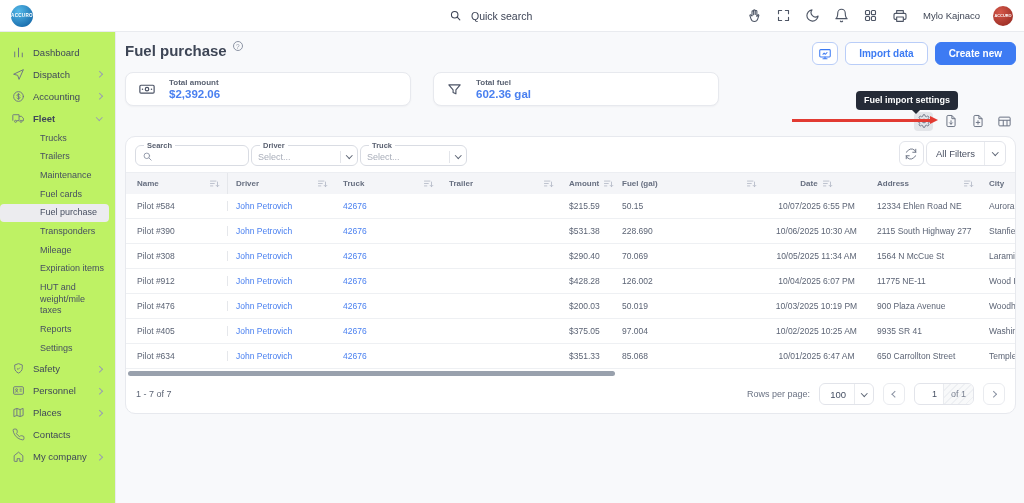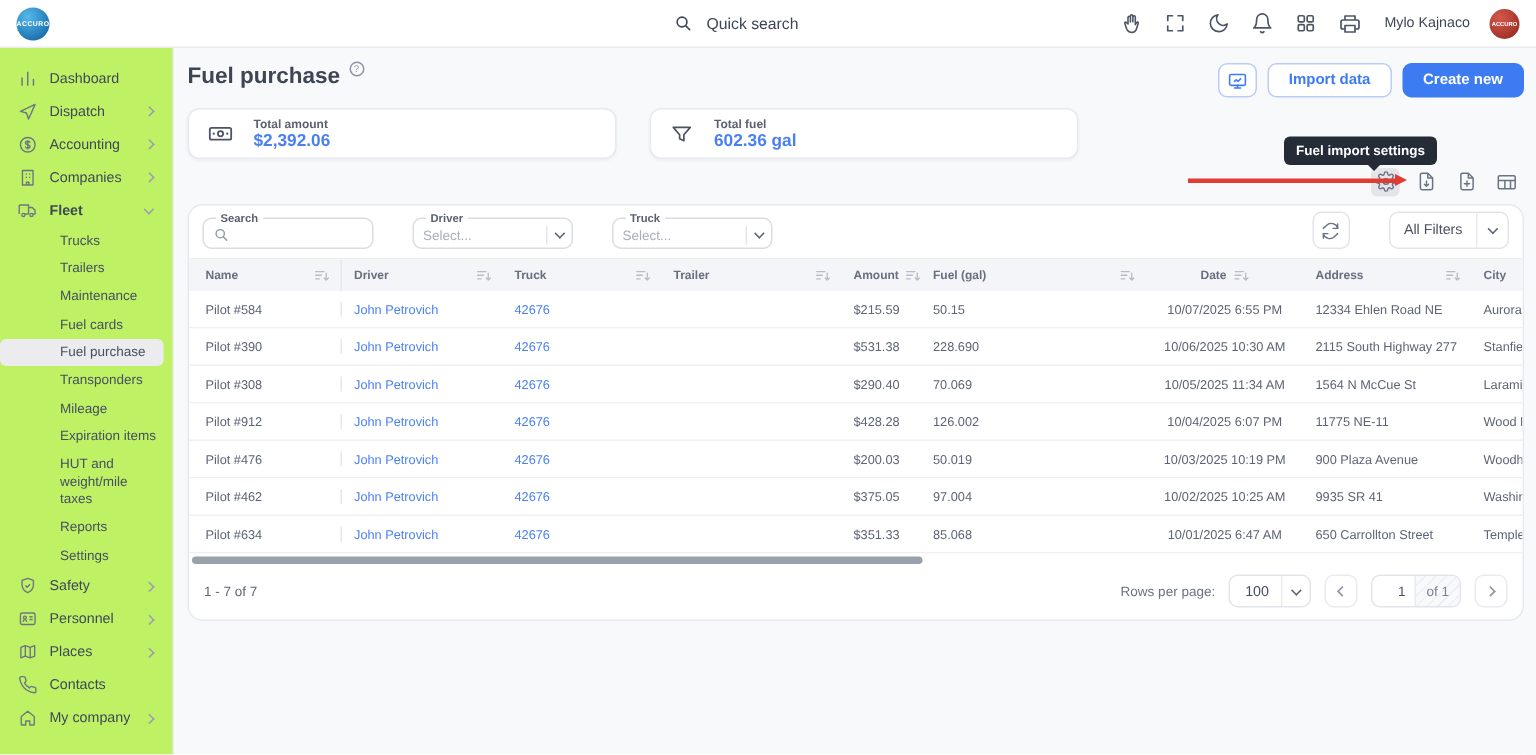--- a/index.html
+++ b/index.html
@@ -53,21 +53,21 @@
   .toolbar-row { height:24px; position:relative; display:flex; justify-content:flex-end; align-items:center; gap:8px; margin:2px 2px 3px 0; }
   .tool-ico { width:19px; height:19px; display:flex; align-items:center; justify-content:center; color:#6a7283; cursor:pointer; border-radius:4px; }
   .tool-ico.active { background:#e3e5e9; }
   .tooltip { position:absolute; right:56px; bottom:23px; background:#252b37; color:#fff; font-size:9px; font-weight:600; padding:4px 8px 5px; border-radius:4px; white-space:nowrap; z-index:4;margin-left:35px; }
   .tooltip::after { content:""; position:absolute; bottom:-4px; right:38px; border:4px solid transparent; border-top-color:#252b37; border-bottom:none; }
   .red-arrow { position:absolute; right:84px; top:10px; width:138px; height:2.6px; background:#e23b32; z-index:4; }
   .red-arrow::after { content:""; position:absolute; right:-8px; top:-3.2px; border-left:8px solid #e23b32; border-top:4.6px solid transparent; border-bottom:4.6px solid transparent; }
 
   
   .panel { background:#fff; border:1px solid #e7e9ee; border-radius:10px; overflow:hidden; }
-  .filter-bar { display:flex; align-items:center; gap:26px; padding:4px 9px 6px; }
+  .filter-bar { display:flex; align-items:center; gap:2px; padding:4px 9px 6px; }
   fieldset { border:1px solid #d9dce3; border-radius:6px; height:25px; padding:0 6px; background:#fff; cursor:pointer; }
   legend { font-size:7.5px; font-weight:600; color:#596070; padding:0 3px; margin-left:2px; }
   .f-search { width:114px; }
   .f-select { width:107px; }
   .f-inner { display:flex; align-items:center; height:13px; }
   .f-inner input { border:none; outline:none; width:80px; font-size:9px; font-family:inherit; background:transparent; color:#454f63; }
   .placeholder { font-size:9px; color:#a9aeba; }
   .sel-right { margin-left:auto; display:flex; align-items:center; gap:6px; }
   .sel-div { width:1px; height:12px; background:#e3e5ea; }
   .refresh-btn { margin-left:auto; width:25px; height:25px; border:1px solid #e2e4ea; border-radius:6px; background:#fff; display:flex; align-items:center; justify-content:center; color:#6a7283; cursor:pointer; }
@@ -208,30 +208,20 @@
     <div class="side-item">
       <span class="ic">
           <svg width="13" height="13" viewBox="0 0 24 24" fill="none" stroke="currentColor" stroke-width="1.7" stroke-linecap="round">
             <circle cx="12" cy="12" r="9"></circle>
             <path d="M12 6.8v10.4M14.8 9.2c-.5-1-1.5-1.5-2.8-1.5-1.5 0-2.8.9-2.8 2.1 0 2.9 5.6 1.5 5.6 4.4 0 1.2-1.3 2.1-2.8 2.1-1.3 0-2.3-.5-2.8-1.5"></path>
           </svg>
         </span>
       <span>Accounting</span>
         <span class="chev r"></span>
     </div>
-    <div class="side-item">
-      <span class="ic">
-          <svg width="13" height="13" viewBox="0 0 24 24" fill="none" stroke="currentColor" stroke-width="1.7" stroke-linejoin="round">
-            <rect x="5.5" y="3" width="13" height="18"></rect>
-            <path d="M9.5 7.5h1.6M13.5 7.5h1.6M9.5 11.5h1.6M13.5 11.5h1.6M10.5 21v-3.5h3V21"></path>
-          </svg>
-        </span>
-      <span>Companies</span>
-        <span class="chev r"></span>
-    </div>
     <div class="side-item bold">
       <span class="ic">
           <svg width="13" height="13" viewBox="0 0 24 24" fill="none" stroke="currentColor" stroke-width="1.7" stroke-linejoin="round">
             <path d="M1.5 16V6a1 1 0 0 1 1-1H13v11M13 8h4.5l3.5 3.5V16h-2.3M13 16H8.7"></path>
             <circle cx="6.6" cy="17.2" r="1.9"></circle>
             <circle cx="16.6" cy="17.2" r="1.9"></circle>
           </svg>
         </span>
       <span>Fleet</span>
         <span class="chev d"></span>
@@ -526,21 +516,21 @@
             <div class="c col-driver link">John Petrovich</div>
             <div class="c col-truck link">42676</div>
             <div class="c col-trailer"></div>
             <div class="c col-amount">$200.03</div>
             <div class="c col-fuel">50.019</div>
             <div class="c col-date">10/03/2025 10:19 PM</div>
             <div class="c col-address">900 Plaza Avenue</div>
             <div class="c col-city">Woodhull</div>
           </div>
           <div class="trow">
-            <div class="c first col-name name-border">Pilot #462</div>
+            <div class="c first col-name name-border">Pilot #405</div>
             <div class="c col-driver link">John Petrovich</div>
             <div class="c col-truck link">42676</div>
             <div class="c col-trailer"></div>
             <div class="c col-amount">$375.05</div>
             <div class="c col-fuel">97.004</div>
             <div class="c col-date">10/02/2025 10:25 AM</div>
             <div class="c col-address">9935 SR 41</div>
             <div class="c col-city">Washington</div>
           </div>
           <div class="trow">

